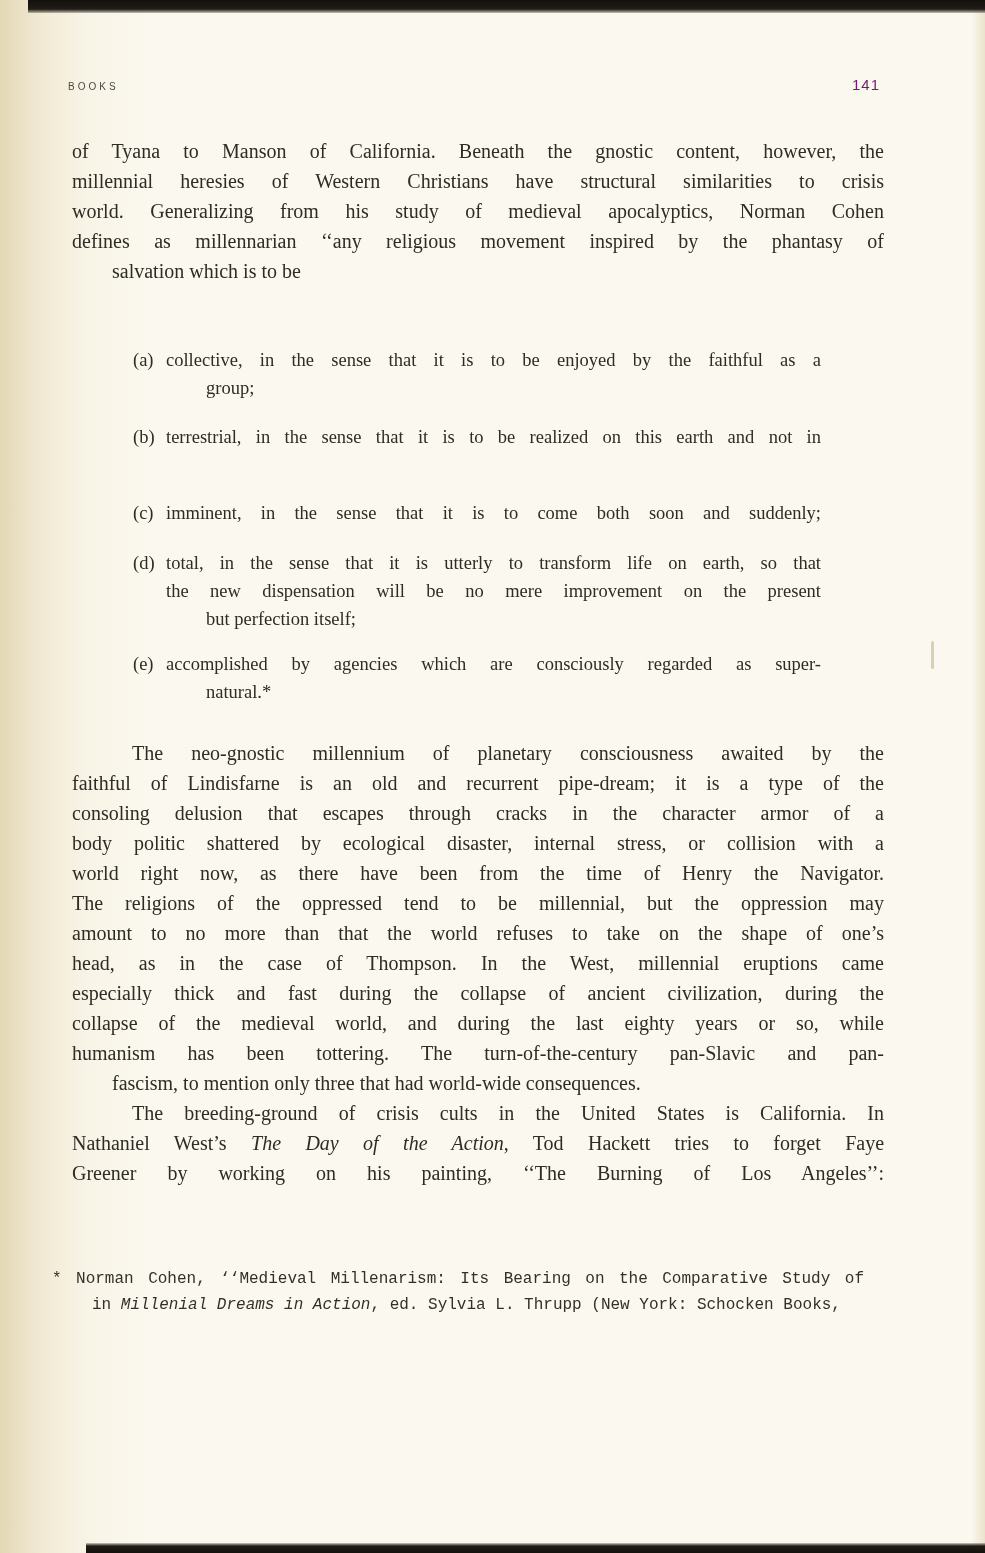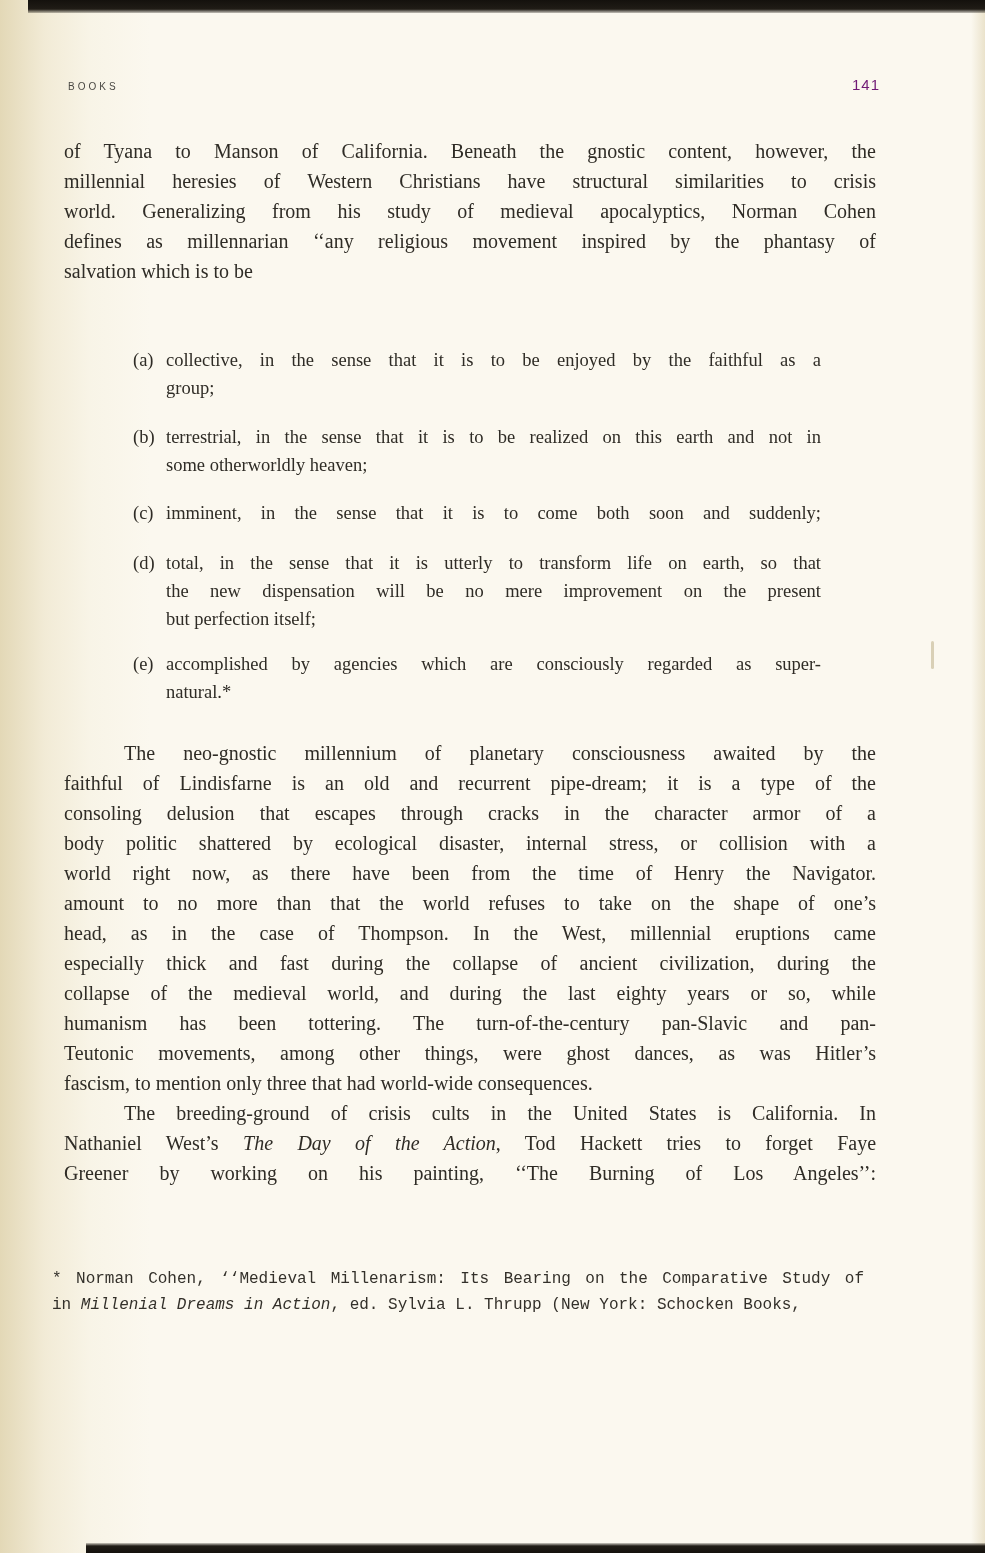--- a/index.html
+++ b/index.html
@@ -33,24 +33,24 @@
     position:absolute;left:931px;top:641px;width:3px;height:28px;
     background:#d9d0b6;border-radius:2px;
   }
   .runhead{
     position:absolute;top:76px;left:68px;right:105px;
     display:flex;justify-content:space-between;align-items:baseline;
     font-family:"Liberation Sans", sans-serif;
   }
   .runhead .title{font-size:10px;letter-spacing:3px;color:#4b4944;}
   .runhead .folio{font-size:15px;letter-spacing:1px;color:#701a75;}
-  .body-col{position:absolute;left:64px;width:812px;}
+  .body-col{position:absolute;left:72px;width:812px;}
   .tline{display:block;line-height:30px;height:30px;font-size:20px;overflow:hidden;}
   .jl{text-align:justify;text-align-last:justify;}
-  .jl-last{text-align:left;text-align-last:auto;}
+  .jl-last{text-align:left;text-align-last:auto;margin-left:40px;}
   .indent{padding-left:60px;}
   #p1{top:136px;}
   #p2p3{top:738px;}
   .list-item{position:absolute;left:133px;width:688px;display:flex;}
   .list-item .label{flex:0 0 33px;font-size:18.5px;line-height:28px;color:#2f2c26;}
   .list-item .li-body{flex:1 1 auto;min-width:0;}
   .list-item .li-line{display:block;font-size:18.5px;line-height:28px;height:28px;overflow:hidden;}
   #li-a{top:346px;} #li-b{top:423px;} #li-c{top:499px;} #li-d{top:549px;} #li-e{top:650px;}
   .footnote{position:absolute;left:52px;top:1266px;width:812px;font-family:Liberation Mono, monospace;}
   .fn-line{display:block;font-size:16px;line-height:26px;height:26px;overflow:hidden;color:#33302a;}
@@ -85,21 +85,20 @@
     <div class="li-body">
       <div class="li-line jl">collective, in the sense that it is to be enjoyed by the faithful as a</div>
       <div class="li-line jl-last">group;</div>
     </div>
   </div>
 
   <div class="list-item" id="li-b">
     <span class="label">(b)</span>
     <div class="li-body">
       <div class="li-line jl">terrestrial, in the sense that it is to be realized on this earth and not in</div>
-      <div class="li-line jl-last">some otherworldly heaven;</div>
     </div>
   </div>
 
   <div class="list-item" id="li-c">
     <span class="label">(c)</span>
     <div class="li-body">
       <div class="li-line jl">imminent, in the sense that it is to come both soon and suddenly;</div>
     </div>
   </div>
 
@@ -119,26 +118,26 @@
       <div class="li-line jl-last">natural.*</div>
     </div>
   </div>
 
   <div class="body-col" id="p2p3">
     <div class="tline jl indent">The neo-gnostic millennium of planetary consciousness awaited by the</div>
     <div class="tline jl">faithful of Lindisfarne is an old and recurrent pipe-dream; it is a type of the</div>
     <div class="tline jl">consoling delusion that escapes through cracks in the character armor of a</div>
     <div class="tline jl">body politic shattered by ecological disaster, internal stress, or collision with a</div>
     <div class="tline jl">world right now, as there have been from the time of Henry the Navigator.</div>
+    <div class="tline jl">The religions of the oppressed tend to be millennial, but the oppression may</div>
     <div class="tline jl">amount to no more than that the world refuses to take on the shape of one’s</div>
     <div class="tline jl">head, as in the case of Thompson. In the West, millennial eruptions came</div>
     <div class="tline jl">especially thick and fast during the collapse of ancient civilization, during the</div>
     <div class="tline jl">collapse of the medieval world, and during the last eighty years or so, while</div>
     <div class="tline jl">humanism has been tottering. The turn-of-the-century pan-Slavic and pan-</div>
-    <div class="tline jl">Teutonic movements, among other things, were ghost dances, as was Hitler’s</div>
     <div class="tline jl-last">fascism, to mention only three that had world-wide consequences.</div>
     <div class="tline jl indent">The breeding-ground of crisis cults in the United States is California. In</div>
     <div class="tline jl"><span>Nathaniel West’s </span><span class="it">The Day of the Action</span><span>, Tod Hackett tries to forget Faye</span></div>
     <div class="tline jl">Greener by working on his painting, ‘‘The Burning of Los Angeles’’:</div>
   </div>
 
   <div class="footnote">
     <div class="fn-line jl">* Norman Cohen, ‘‘Medieval Millenarism: Its Bearing on the Comparative Study of Millenarian Movements,’’</div>
     <div class="fn-line jl-last"><span>in </span><span class="it">Millenial Dreams in Action</span><span>, ed. Sylvia L. Thrupp (New York: Schocken Books, 1970), p. 31.</span></div>
   </div>

